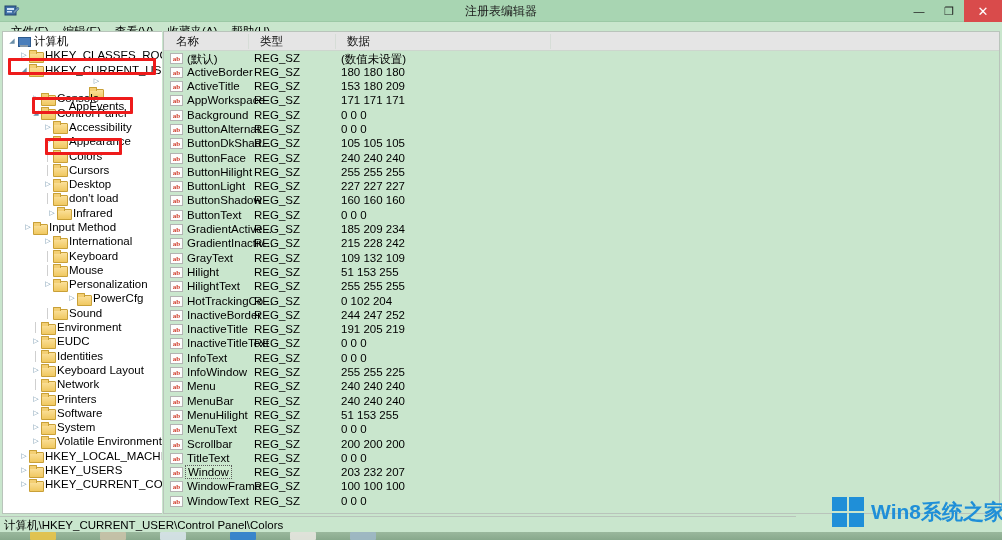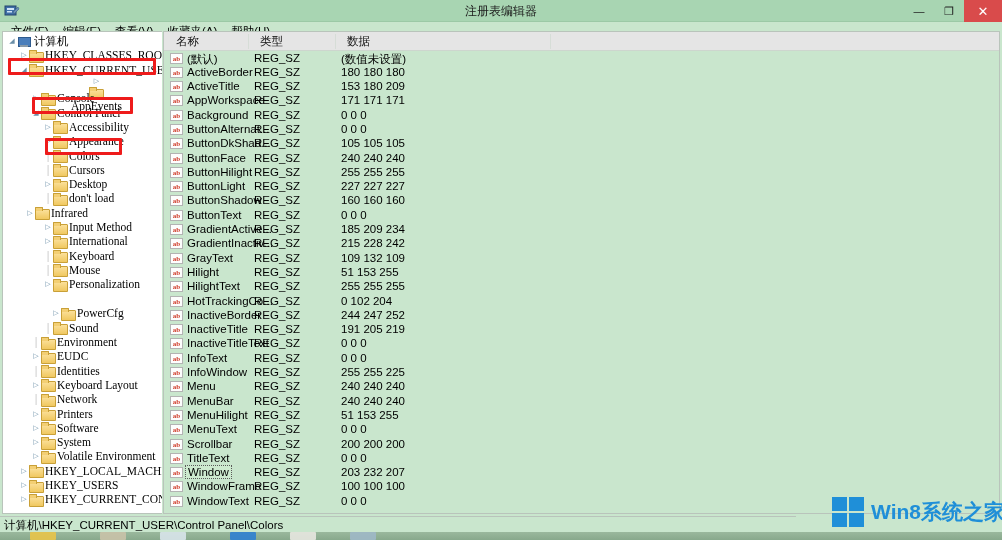--- a/index.html
+++ b/index.html
@@ -79,21 +79,21 @@
   }
   .list-pane {
     position: absolute; left: 163px; top: 31px;
     width: 837px; height: 483px;
     background: #c9e6cd;
     border: 1px solid #b9c4bb;
     overflow: hidden;
   }
 
   
-  .tree { padding-top: 2px; font-size: 11.5px; color: #000; font-family: Liberation Serif, serif; }
+  .tree { padding-top: 2px; font-size: 11.5px; color: #000; }
   .tree-row {
     height: 14.3px;
     display: flex; align-items: center;
     white-space: nowrap;
     position: relative;
   }
   .tw { display: inline-block; width: 10px; text-align: center;
         font-size: 7px; color: #6b8fa8; flex: 0 0 10px; }
   .tw.dash { color: #b7b7b7; font-size: 9px; }
   .ficon {
@@ -316,26 +316,26 @@
         <div class="tree-row" style="padding-left: 40px;">
           <span class="tw">▷</span>
           <span class="ficon"></span>
           <span class="tlabel">Desktop</span>
         </div>
         <div class="tree-row" style="padding-left: 40px;">
           <span class="tw dash">│</span>
           <span class="ficon"></span>
           <span class="tlabel">don't load</span>
         </div>
-        <div class="tree-row" style="padding-left: 22px;">
+        <div class="tree-row" style="padding-left: 44px;">
           <span class="tw">▷</span>
           <span class="ficon"></span>
           <span class="tlabel">Infrared</span>
         </div>
-        <div class="tree-row" style="padding-left: 40px;">
+        <div class="tree-row" style=" margin-left: 20px;">
           <span class="tw">▷</span>
           <span class="ficon"></span>
           <span class="tlabel">Input Method</span>
         </div>
         <div class="tree-row" style="padding-left: 40px;">
           <span class="tw">▷</span>
           <span class="ficon"></span>
           <span class="tlabel">International</span>
         </div>
         <div class="tree-row" style="padding-left: 40px;">
@@ -346,21 +346,21 @@
         <div class="tree-row" style="padding-left: 40px;">
           <span class="tw dash">│</span>
           <span class="ficon"></span>
           <span class="tlabel">Mouse</span>
         </div>
         <div class="tree-row" style="padding-left: 40px;">
           <span class="tw">▷</span>
           <span class="ficon"></span>
           <span class="tlabel">Personalization</span>
         </div>
-        <div class="tree-row" style="padding-left: 48px; margin-top: 15px;">
+        <div class="tree-row" style="padding-left: 64px;">
           <span class="tw">▷</span>
           <span class="ficon"></span>
           <span class="tlabel">PowerCfg</span>
         </div>
         <div class="tree-row" style="padding-left: 40px;">
           <span class="tw dash">│</span>
           <span class="ficon"></span>
           <span class="tlabel">Sound</span>
         </div>
         <div class="tree-row" style="padding-left: 28px;">

